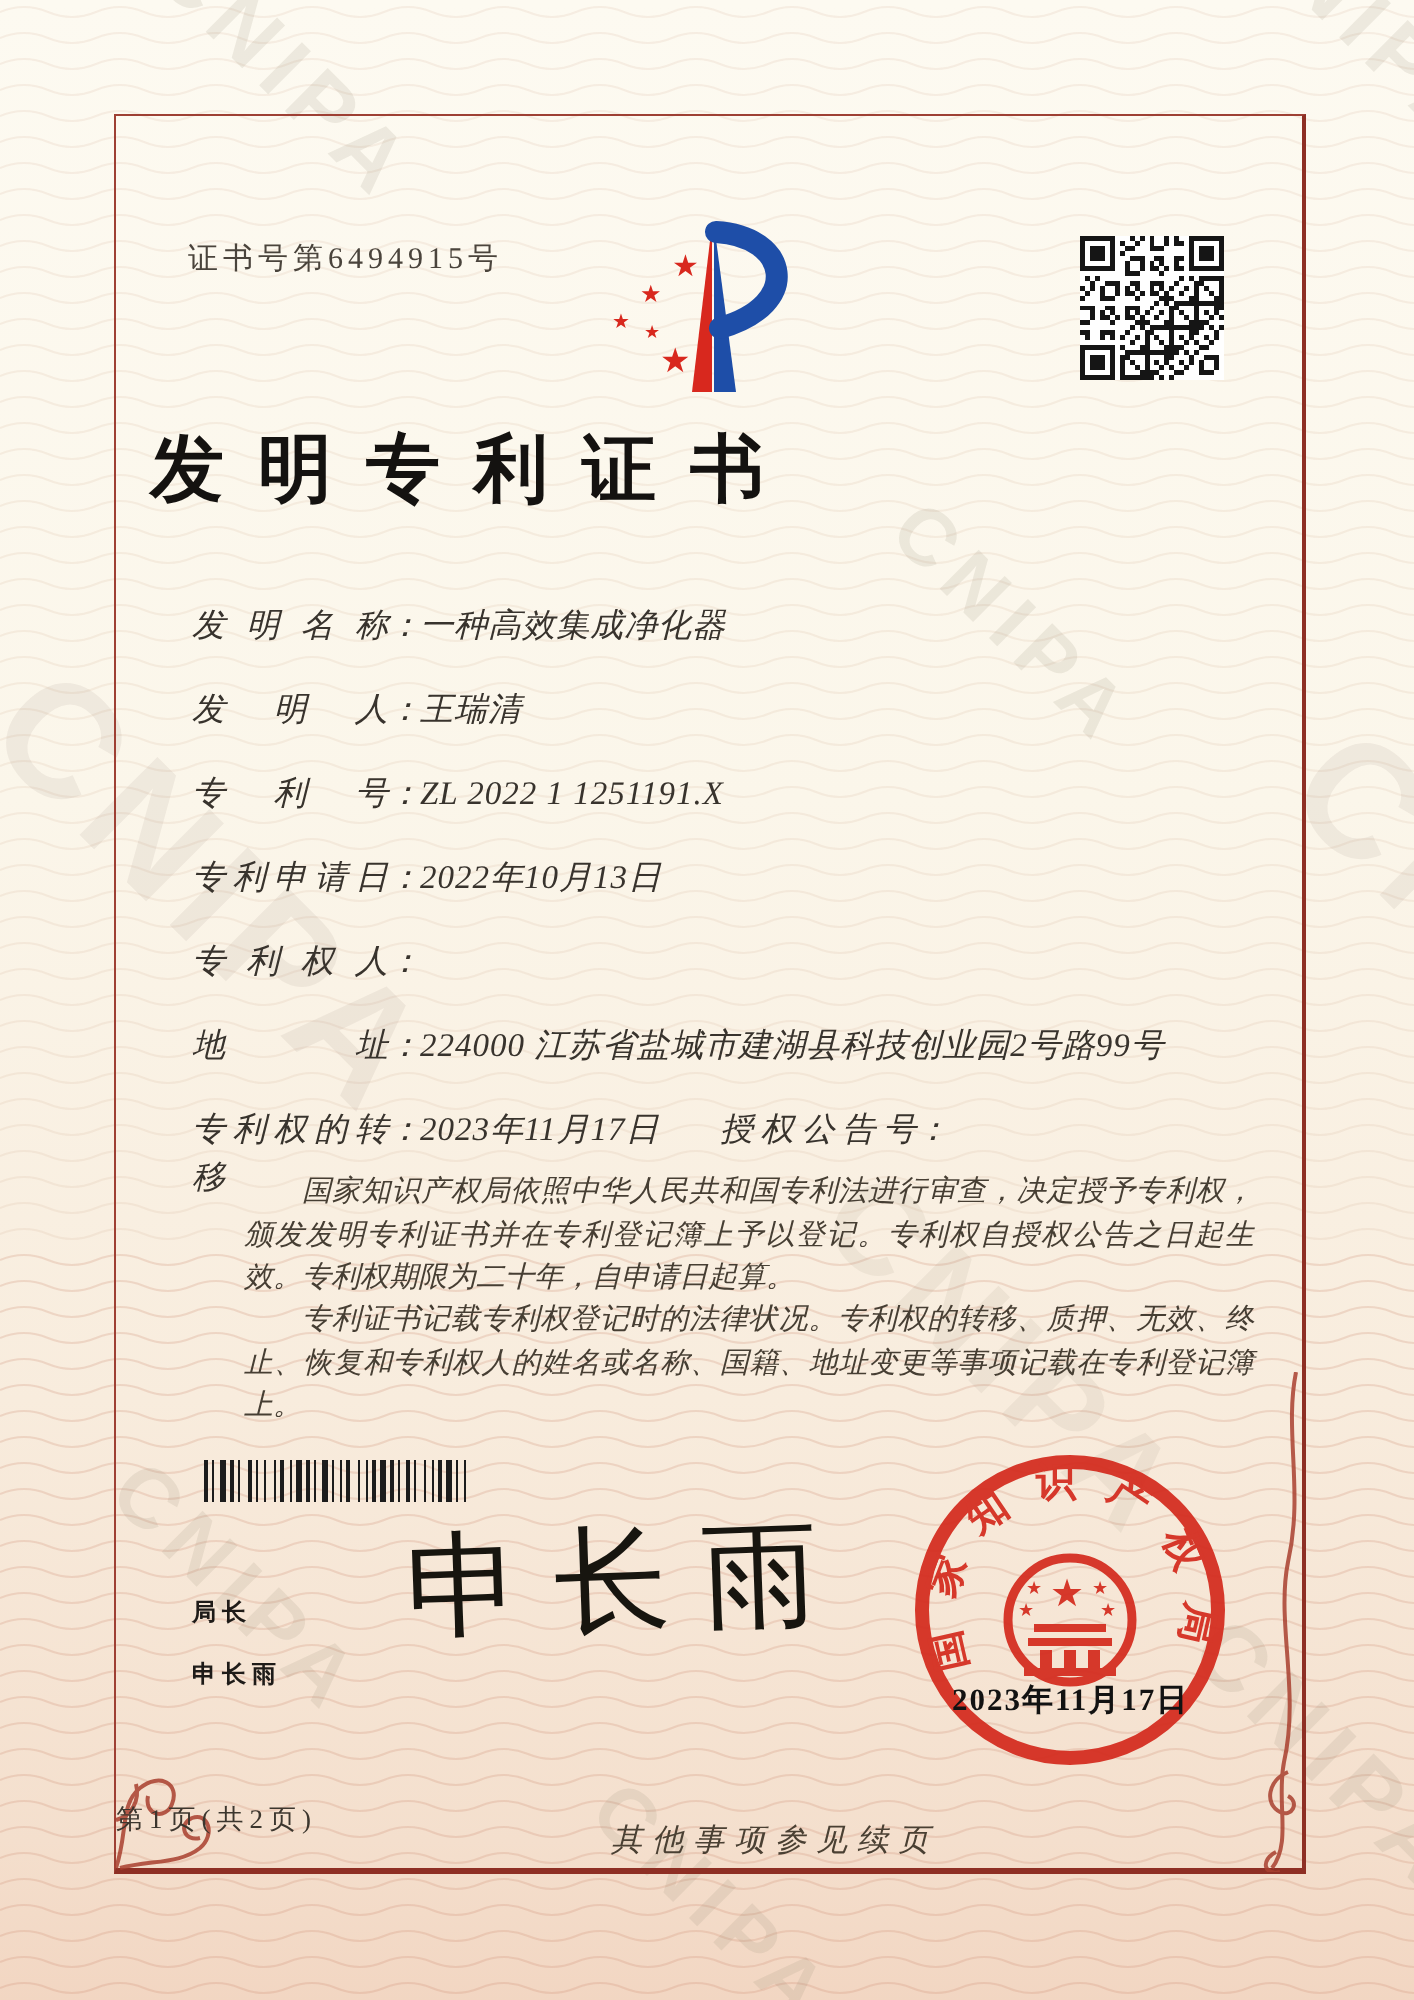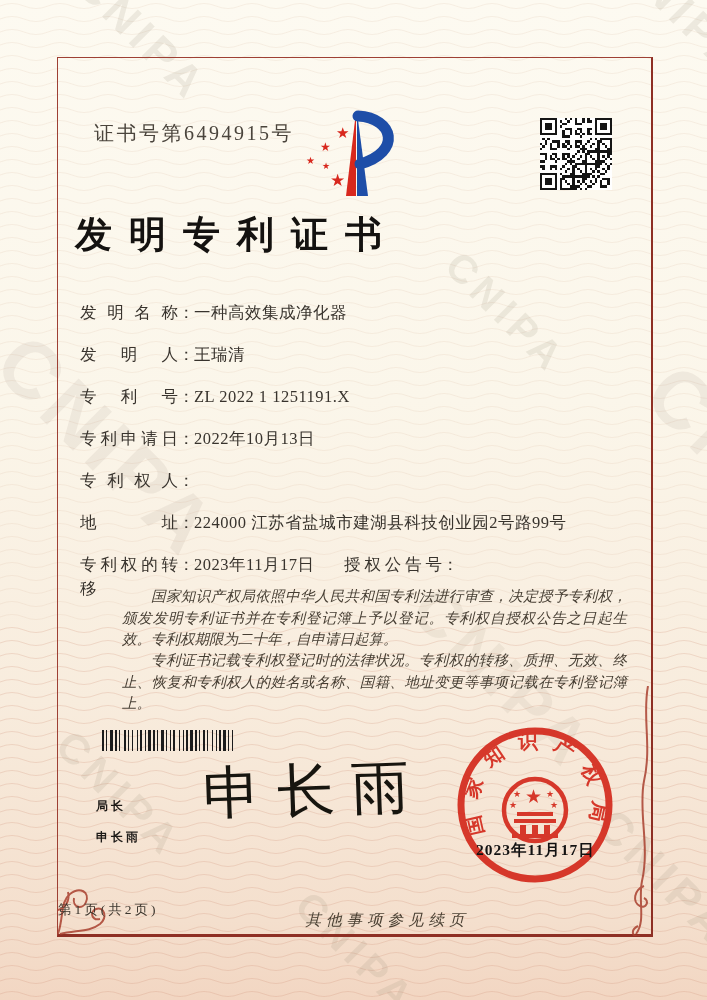--- a/index.html
+++ b/index.html
@@ -6,26 +6,26 @@
   .page{position:relative;width:707px;height:1000px;overflow:hidden;
     background:linear-gradient(#fdfaf1 0%,#fbf6ea 40%,#f8ecdd 70%,#f4dfcd 92%,#f2d6c2 100%);
     font-family:"Liberation Serif",serif;color:#2e2a26;}
   .waves{position:absolute;left:0;top:0;width:707px;height:1000px;pointer-events:none;}
   .wu{stroke:rgba(205,160,135,.14);fill:none;}
   .wl{stroke:rgba(206,138,112,.24);fill:none;}
   .wm{position:absolute;font-family:"Liberation Sans",sans-serif;font-weight:700;
     color:rgba(134,120,104,.13);transform:rotate(45deg);letter-spacing:6px;white-space:nowrap;}
   .frame{position:absolute;left:57px;top:57px;width:593px;height:876px;
     border:1.5px solid #9e4034;border-right:2.5px solid #8e2f24;border-bottom:3px solid #8e2f24;}
-  .certno{position:absolute;left:36px;top:62px;font-size:20px;letter-spacing:2.5px;color:#4a443c;}
+  .certno{position:absolute;left:36px;top:62px;font-size:15px;letter-spacing:2.5px;color:#4a443c;}
   .logo{position:absolute;left:238px;top:50px;}
   .qr{position:absolute;left:482px;top:60px;width:72px;height:72px;}
   .title{position:absolute;left:0;top:152px;width:100%;text-align:left;
     font-size:37px;font-weight:700;letter-spacing:17px;color:#141210;text-indent:17px;}
-  .rows{position:absolute;left:22px;top:243px;right:20px;}
+  .rows{position:absolute;left:38px;top:243px;right:20px;font-style:italic;}
   .row{display:flex;line-height:24px;margin-bottom:18px;font-size:16.5px;color:#38332d;}
   .lbl{display:inline-block;width:98px;text-align:justify;text-align-last:justify;flex:none;}
   .colon{width:16px;flex:none;}
   .val{flex:1;letter-spacing:.5px;}
   .val-short{width:150px;flex:none;}
   .body-text{position:absolute;left:28px;right:24px;font-size:14.5px;line-height:21.5px;
     font-style:italic;color:#463e33;text-align:justify;margin-left:36px;}
   .p1{top:528px;}
   .p2{top:592px;}
   .indent{text-indent:2em;}

